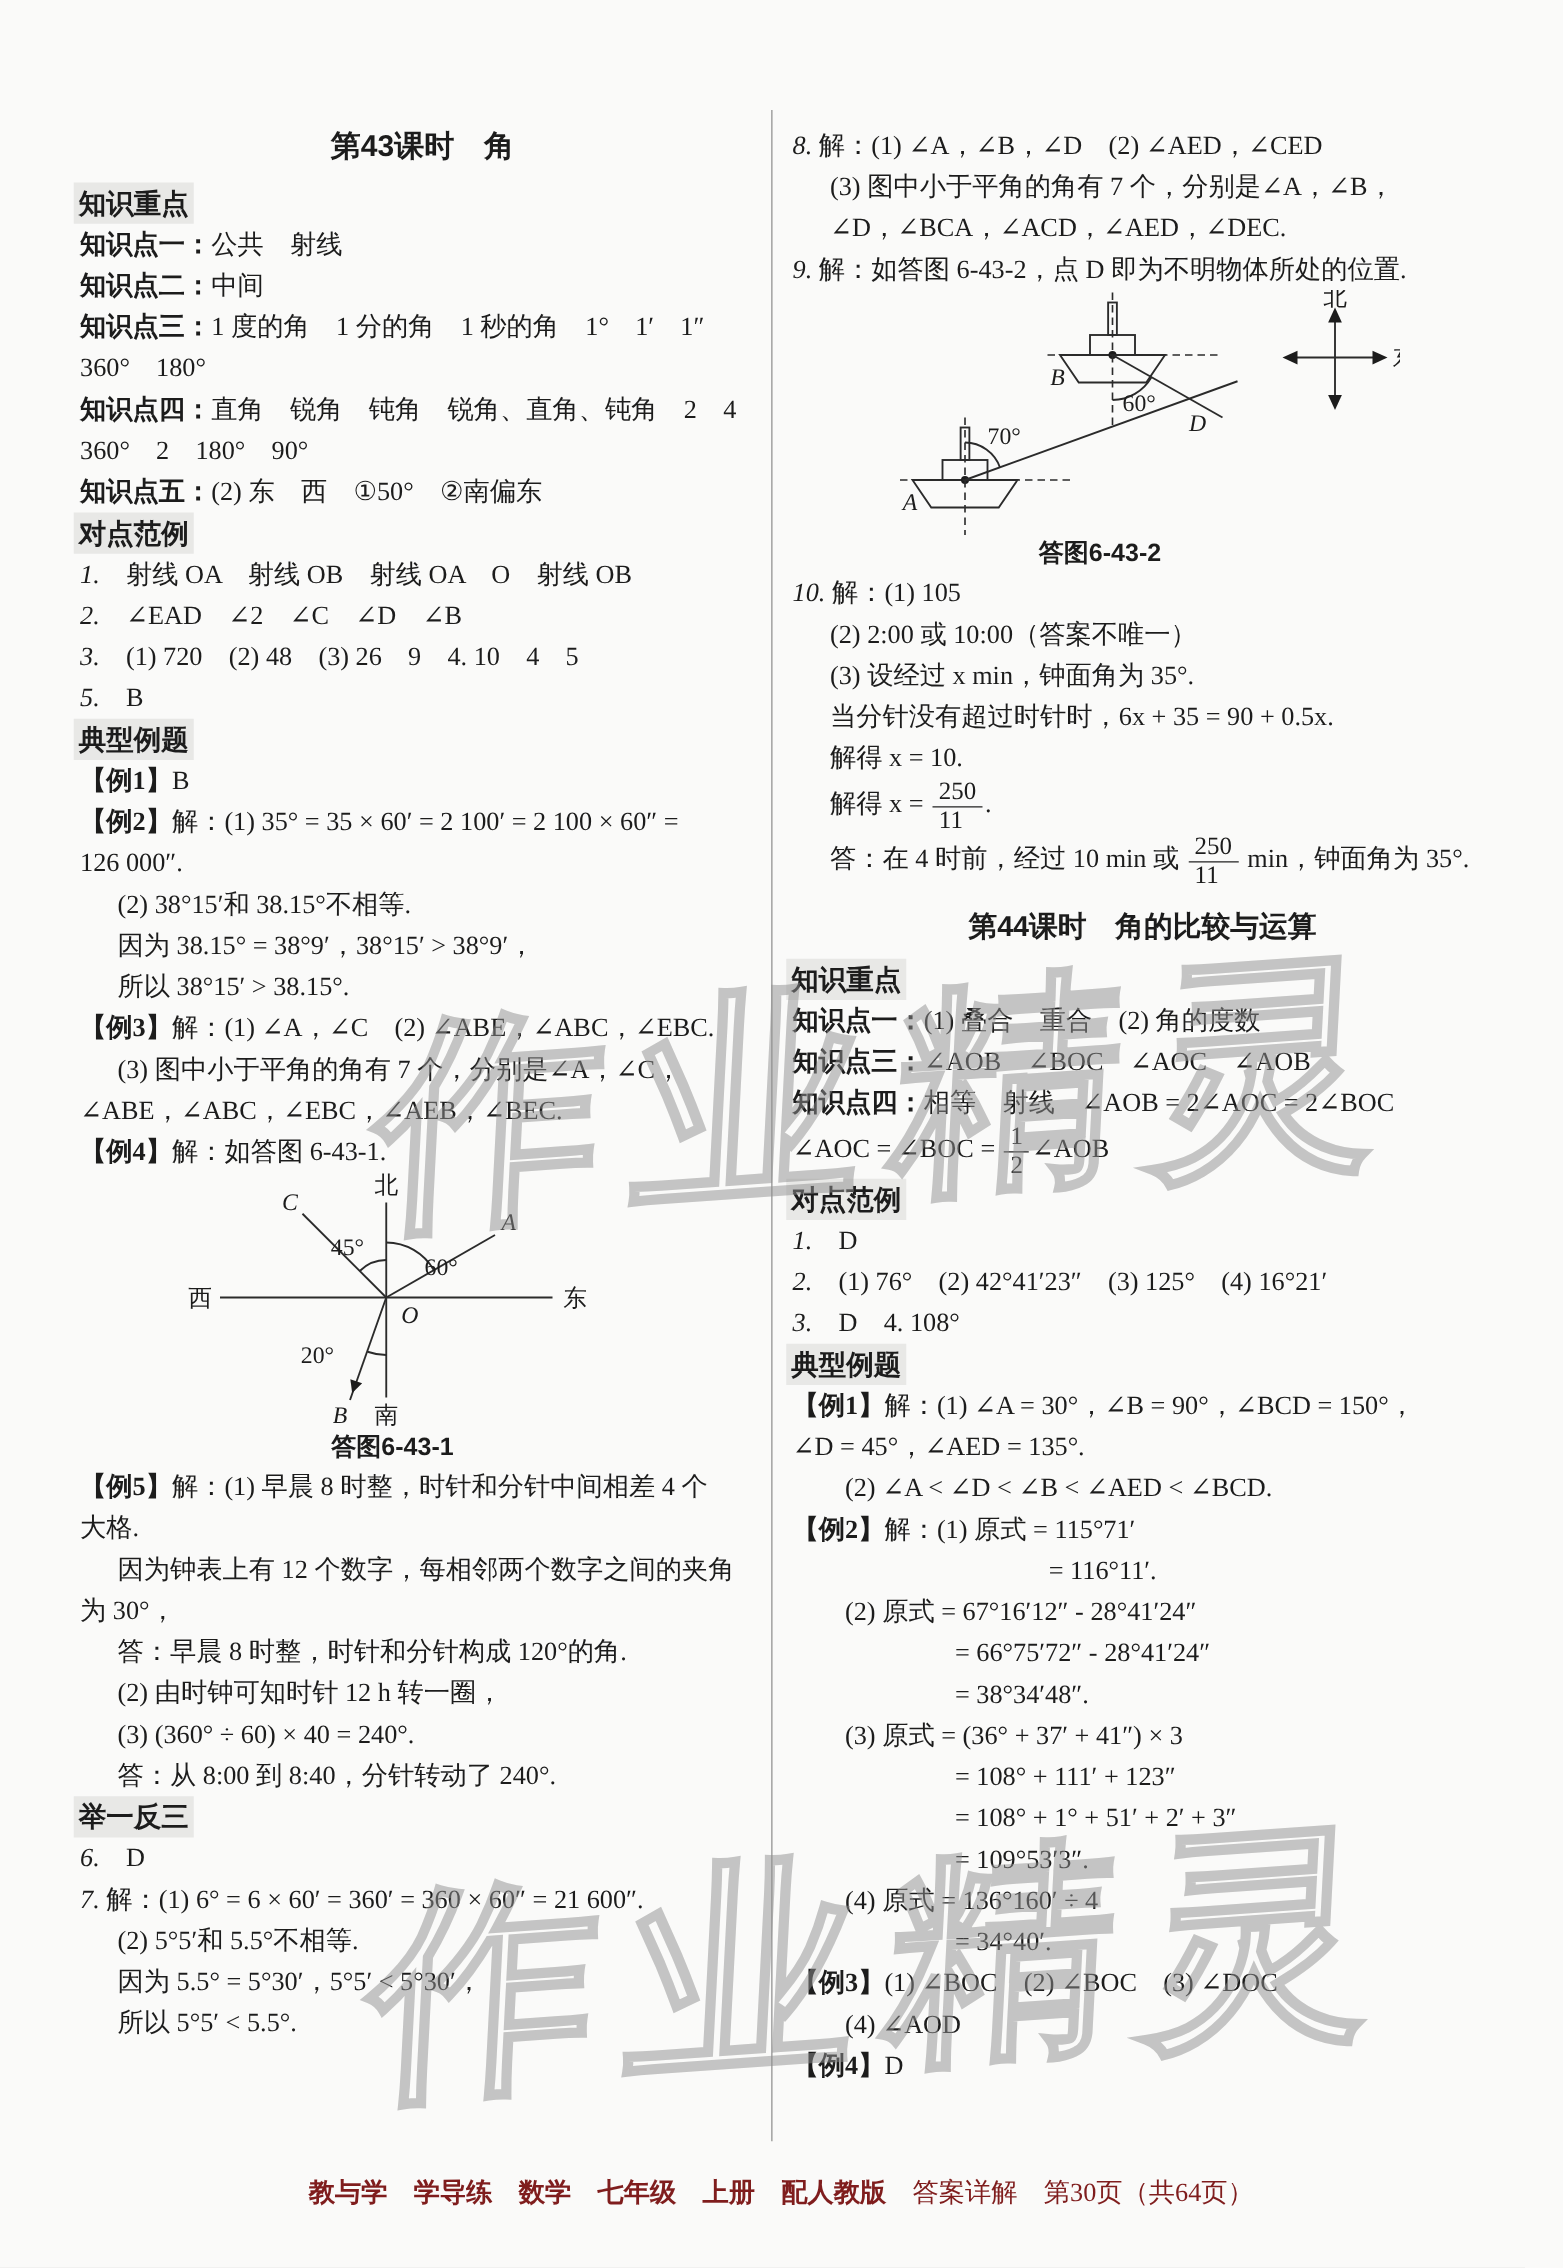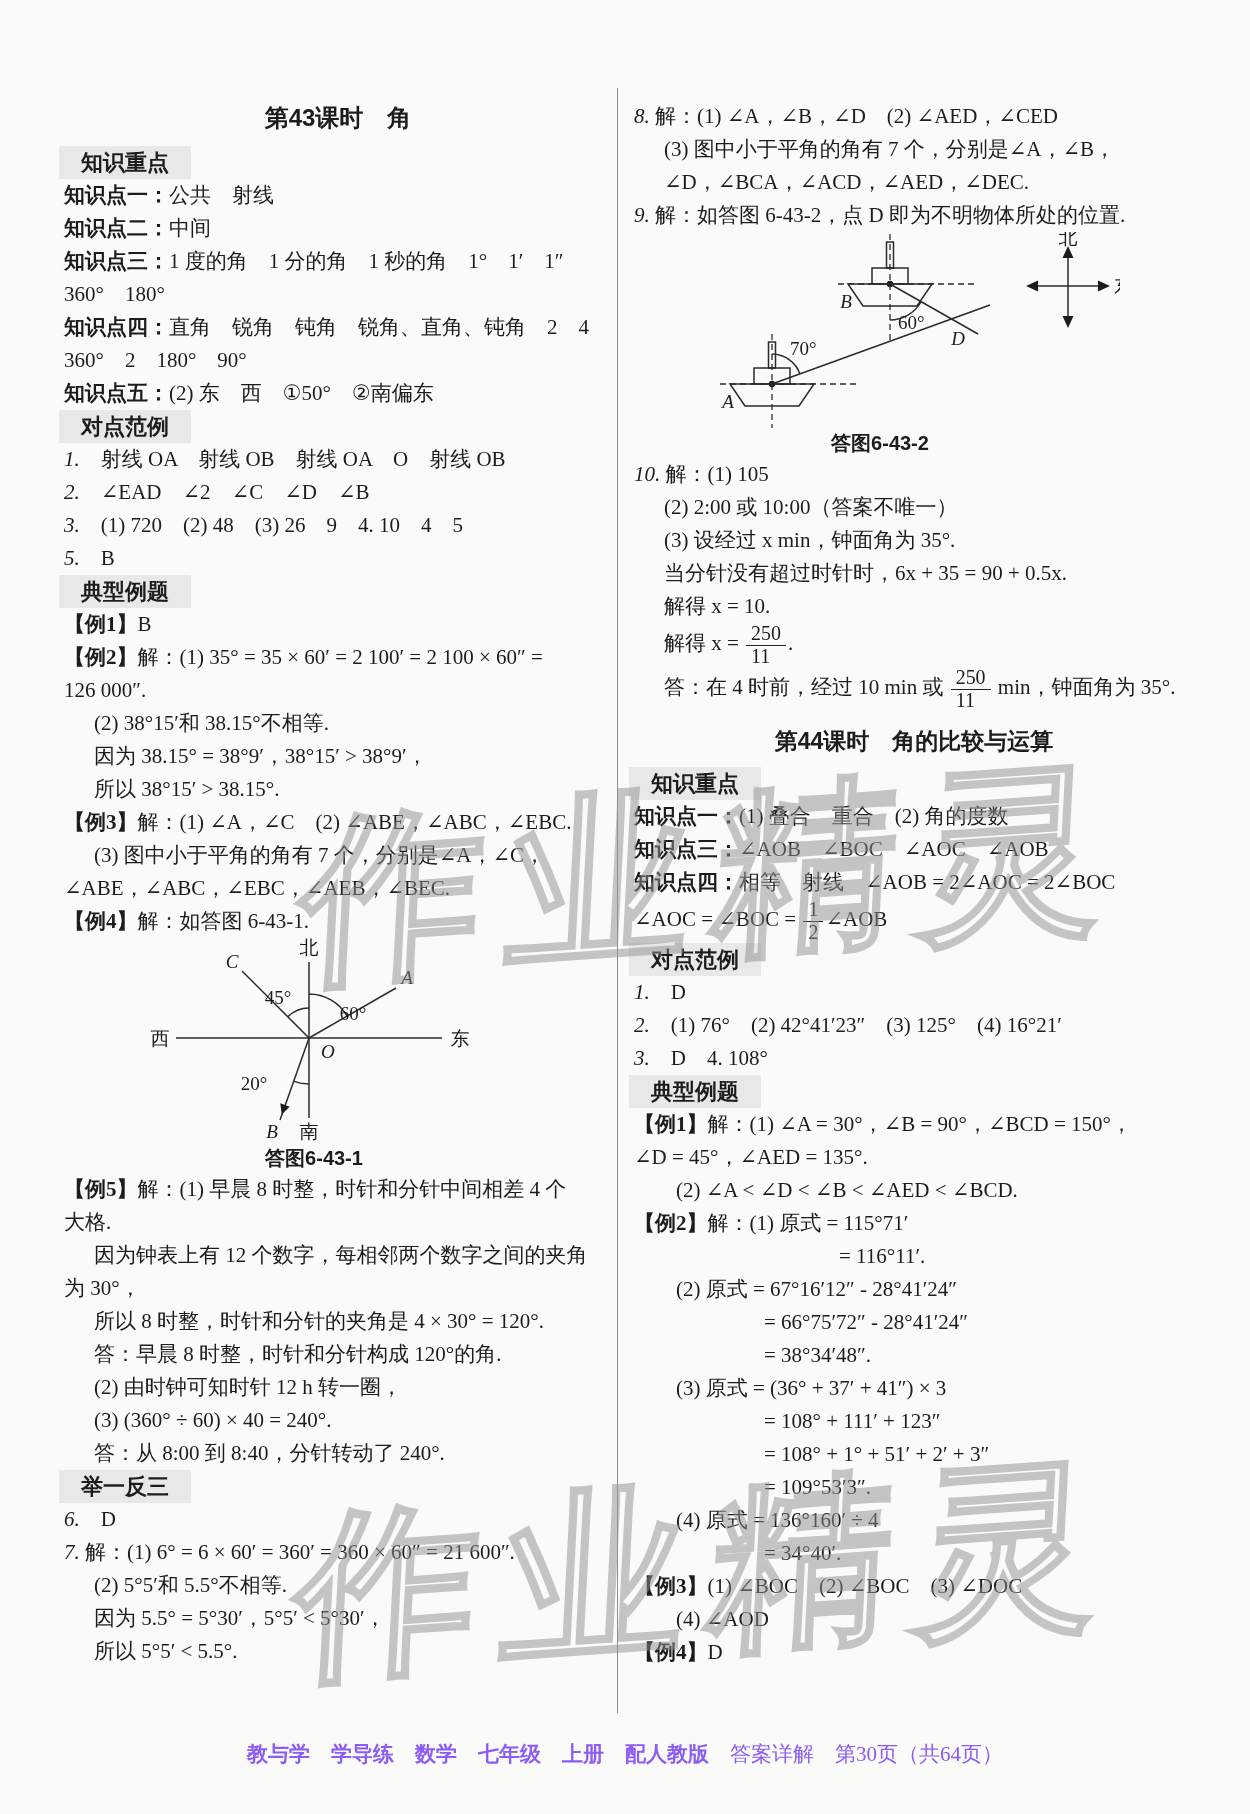--- a/index.html
+++ b/index.html
@@ -5,21 +5,21 @@
   html,body{margin:0;padding:0;background:#e9e9e9;}
   .page{position:relative;width:1250px;height:1814px;background:#fafaf9;overflow:hidden;
         font-family:"Liberation Serif","DejaVu Serif","DejaVu Sans",serif;color:#1c1c1c;}
   .divider{position:absolute;left:617px;top:88px;width:1px;height:1625px;background:#8f8f8f;}
   .col{position:absolute;font-size:21px;}
   .col-left{left:64px;top:98px;width:548px;}
   .col-right{left:634px;top:100px;width:560px;}
   .line{min-height:33px;line-height:33px;white-space:nowrap;}
   .line b{font-weight:700;}
   .line i{font-style:italic;}
-  .line.h{font-weight:700;background:#e8e8e6;width:max-content;padding:0 22px;margin-left:-5px;
+  .line.h{font-weight:700;background:#e8e8e6;width:max-content;padding:0 4px;margin-left:-5px;
           font-family:Liberation Serif, serif;font-size:22px;}
   .line.i1{padding-left:30px;}
   .line.i2{padding-left:42px;}
   .line.eq{padding-left:130px;}
   .line.eq2{padding-left:205px;}
   .lesson-title{font-size:24px;font-weight:700;text-align:center;line-height:40px;margin-bottom:8px;
           font-family:"Liberation Sans","DejaVu Sans",sans-serif;}
   .lesson-title2{font-size:23px;font-weight:700;text-align:center;line-height:36px;margin:12px 0 8px 0;
           font-family:"Liberation Sans","DejaVu Sans",sans-serif;}
   .frac{display:inline-block;vertical-align:middle;text-align:left;line-height:1.08;font-size:0.95em;margin:0 2px;}
@@ -29,21 +29,21 @@
   .d1w{width:340px;margin-left:80px;}
   .d2w{width:480px;margin-left:6px;}
   .caption{font-family:"Liberation Sans","DejaVu Sans",sans-serif;font-weight:700;font-size:20px;
            line-height:30px;text-align:center;}
   svg.diag{display:block;}
   svg .ln{stroke:#2b2b2b;stroke-width:1.5;fill:none;}
   svg .dash{stroke:#2b2b2b;stroke-width:1.3;fill:none;stroke-dasharray:6 4;}
   svg .lbl{font-family:"Liberation Serif","DejaVu Serif",serif;font-size:19px;fill:#1c1c1c;}
   svg .it{font-style:italic;}
   svg .solid{fill:#1c1c1c;stroke:none;}
-  .footer{position:absolute;left:0;top:1740px;width:100%;text-align:center;font-size:21px;color:#8b5cf6;}
+  .footer{position:absolute;left:0;top:1740px;width:100%;text-align:center;font-size:21px;color:#7f1d1d;}
   .footer .fb{font-weight:700;font-family:"Liberation Sans","DejaVu Sans",sans-serif;}
   .footer .fn{font-family:"Liberation Serif","DejaVu Serif",serif;}
   .wm{position:absolute;z-index:6;pointer-events:none;white-space:nowrap;
       font-family:"Liberation Serif","DejaVu Serif",serif;font-weight:700;
       font-size:183px;letter-spacing:24px;color:transparent;
       -webkit-text-stroke:2.5px #909090;opacity:0.5;transform:rotate(-4deg) skewX(-7deg);}
   .wm1{left:300px;top:752px;}
   .wm2{left:295px;top:1448px;}
 </style>
 </head>
@@ -115,21 +115,20 @@
         <text class="lbl" x="110" y="152" text-anchor="middle">20°</text>
       </svg>
       <div class="caption">答图6-43-1</div>
     </div>
 
     <div>
         <div class="line"><b>【例5】</b><span>解：(1) 早晨 8 时整，时针和分针中间相差 4 个</span></div>
         <div class="line"><span>大格.</span></div>
         <div class="line i1"><span>因为钟表上有 12 个数字，每相邻两个数字之间的夹角</span></div>
         <div class="line"><span>为 30°，</span></div>
-        <div class="line i1"><span>所以 8 时整，时针和分针的夹角是 4 × 30° = 120°.</span></div>
         <div class="line i1"><span>答：早晨 8 时整，时针和分针构成 120°的角.</span></div>
         <div class="line i1"><span>(2) 由时钟可知时针 12 h 转一圈，</span></div>
         <div class="line i1"><span>(3) (360° ÷ 60) × 40 = 240°.</span></div>
         <div class="line i1"><span>答：从 8:00 到 8:40，分针转动了 240°.</span></div>
         <div class="line h"><b>举一反三</b></div>
         <div class="line"><i>6.</i><span>　D</span></div>
         <div class="line"><i>7.</i><span> 解：(1) 6° = 6 × 60′ = 360′ = 360 × 60″ = 21 600″.</span></div>
         <div class="line i1"><span>(2) 5°5′和 5.5°不相等.</span></div>
         <div class="line i1"><span>因为 5.5° = 5°30′，5°5′ &lt; 5°30′，</span></div>
         <div class="line i1"><span>所以 5°5′ &lt; 5.5°.</span></div>

